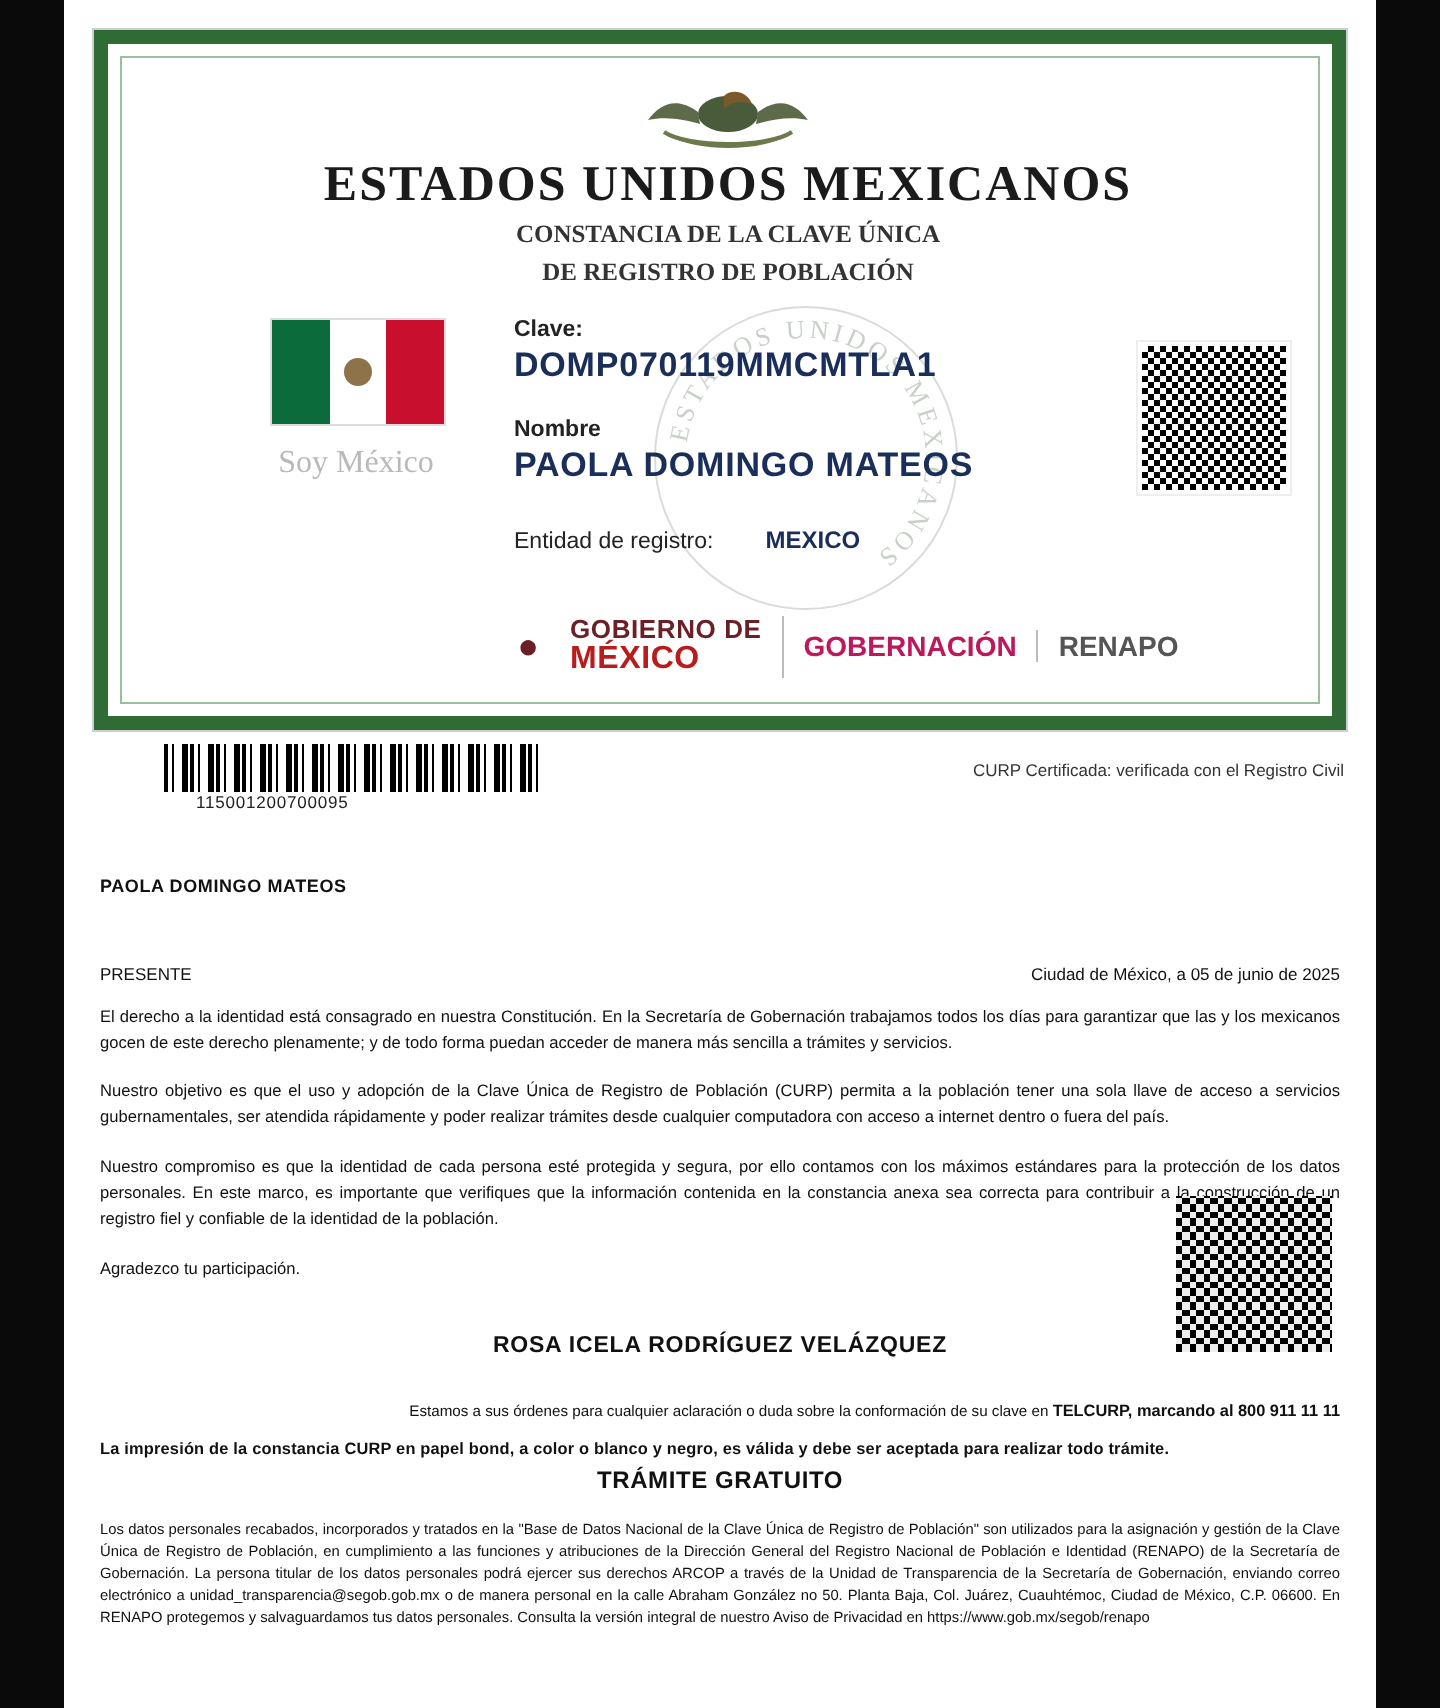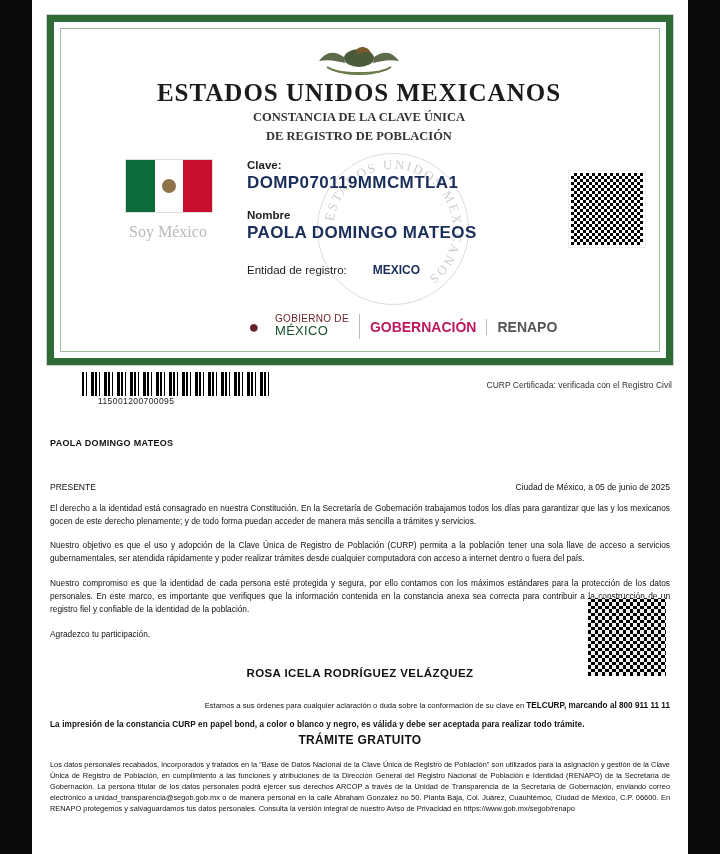--- a/index.html
+++ b/index.html
@@ -35,21 +35,21 @@
     border: 1px solid #cfcfcf;
   }
   .cert {
     position: relative;
     border: 7px solid #2f6b35;
     background: #ffffff;
     padding: 6px;
   }
   .cert-inner {
     border: 1px solid #9dbfa1;
-    padding: 8px 10px 10px 8px;
+    padding: 8px 10px 10px 18px;
     position: relative;
     overflow: hidden;
   }
   .eagle {
     width: 100%;
     text-align: center;
     height: 40px;
     line-height: 40px;
     color: #3a3a3a;
     font-size: 34px;
@@ -192,22 +192,22 @@
     align-items: center;
     gap: 6px;
     padding-right: 10px;
     border-right: 1px solid #bbb;
   }
   .logo-eagle {
     width: 30px; height: 22px;
     color:#6b1f26;
     font-size: 18px; line-height: 22px; text-align: center;
   }
-  .gob-txt1 { font-size: 10px; color:#6b1f26; font-weight:normal; letter-spacing:.3px; line-height:1;}
-  .gob-txt2 { font-size: 13px; color:#14532d; font-weight:normal; letter-spacing:.3px; line-height:1.1;}
+  .gob-txt1 { font-size: 13px; color:#6b1f26; font-weight:bold; letter-spacing:.3px; line-height:1;}
+  .gob-txt2 { font-size: 16px; color:#b91c1c; font-weight:bold; letter-spacing:.3px; line-height:1.1;}
   .logo-gobernacion {
     font-size: 14px;
     font-weight: bold;
     color: #be185d;
     padding-right: 10px;
     border-right: 1px solid #bbb;
   }
   .logo-renapo {
     font-size: 14px;
     font-weight: bold;

